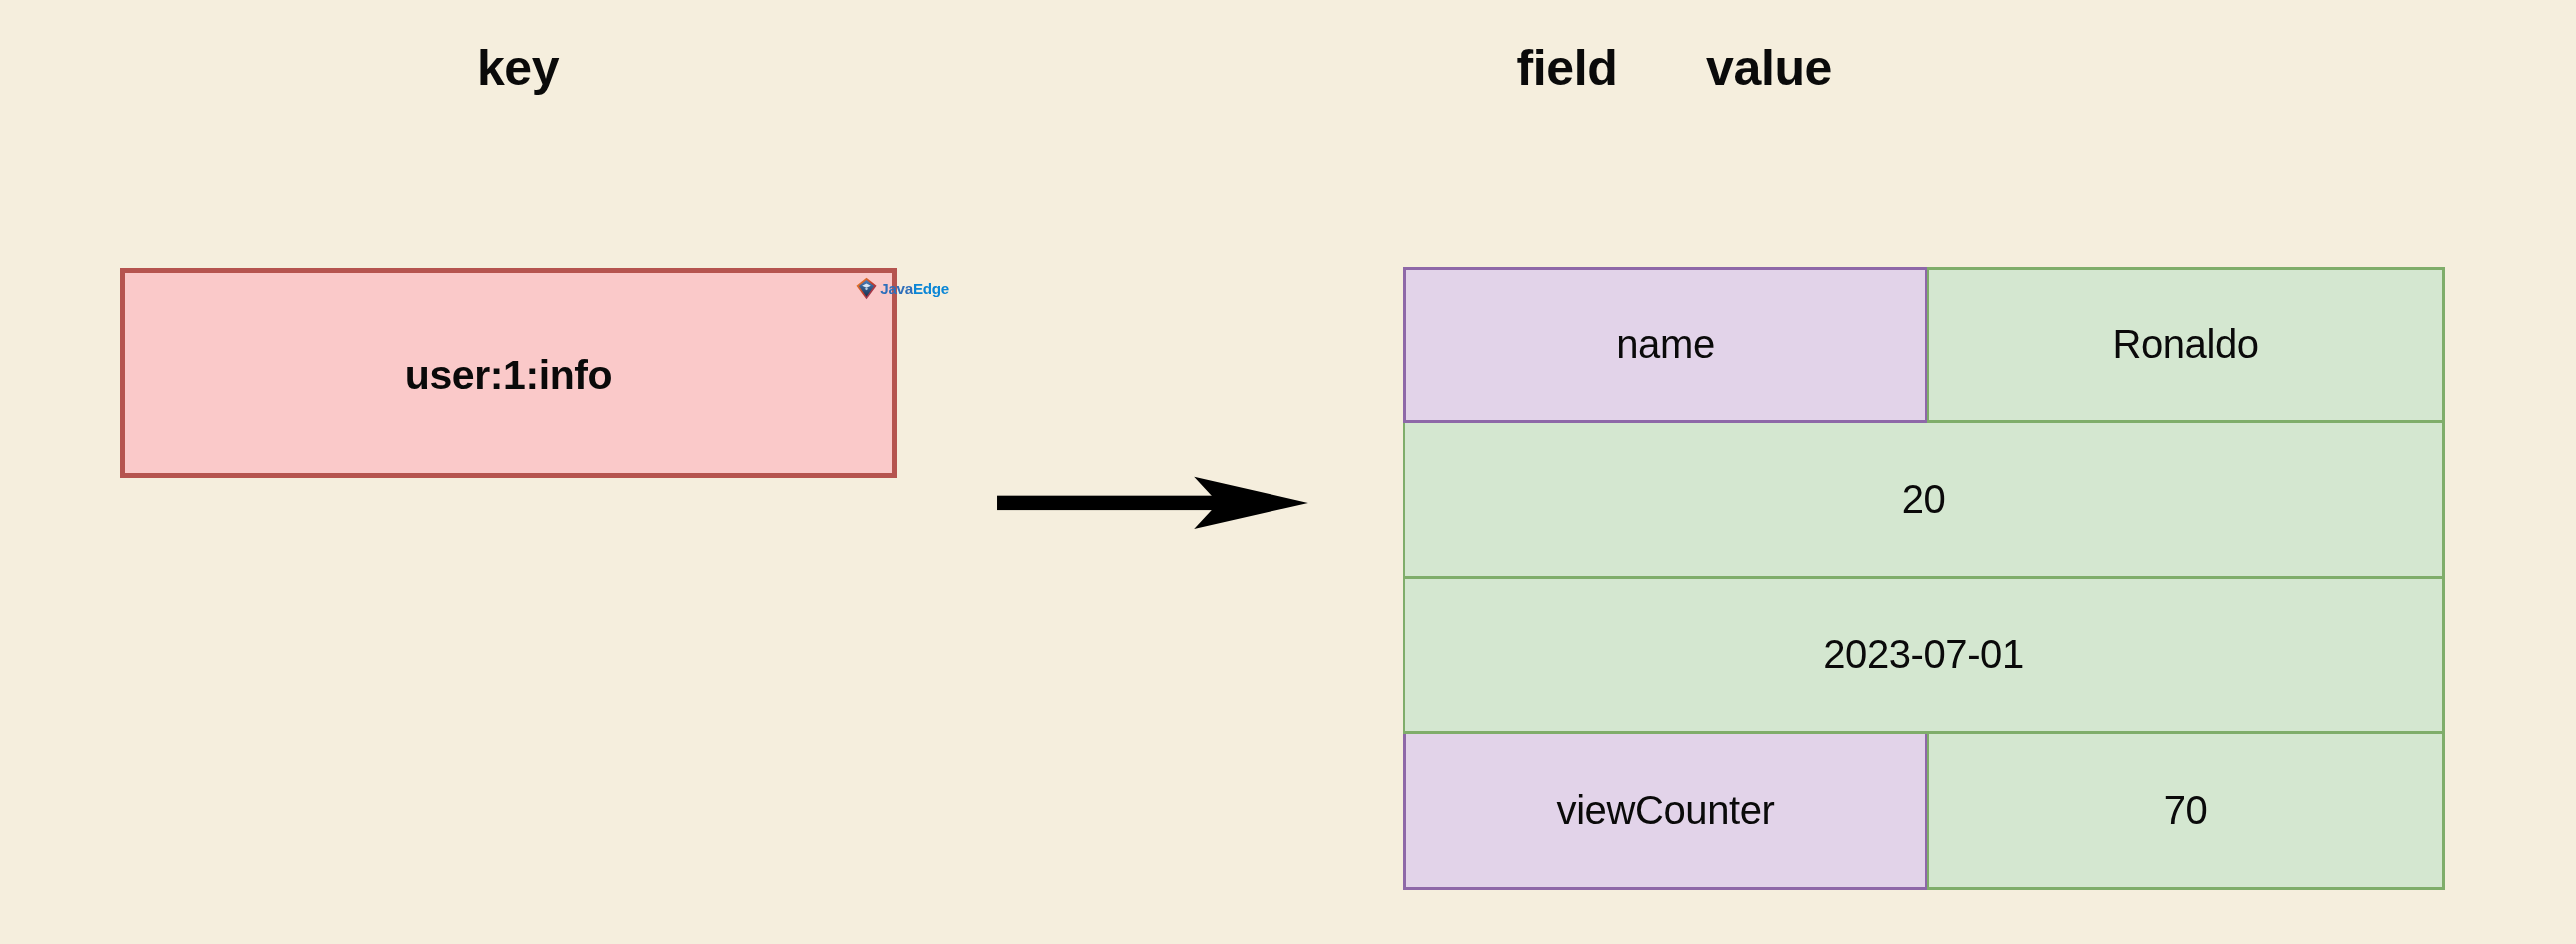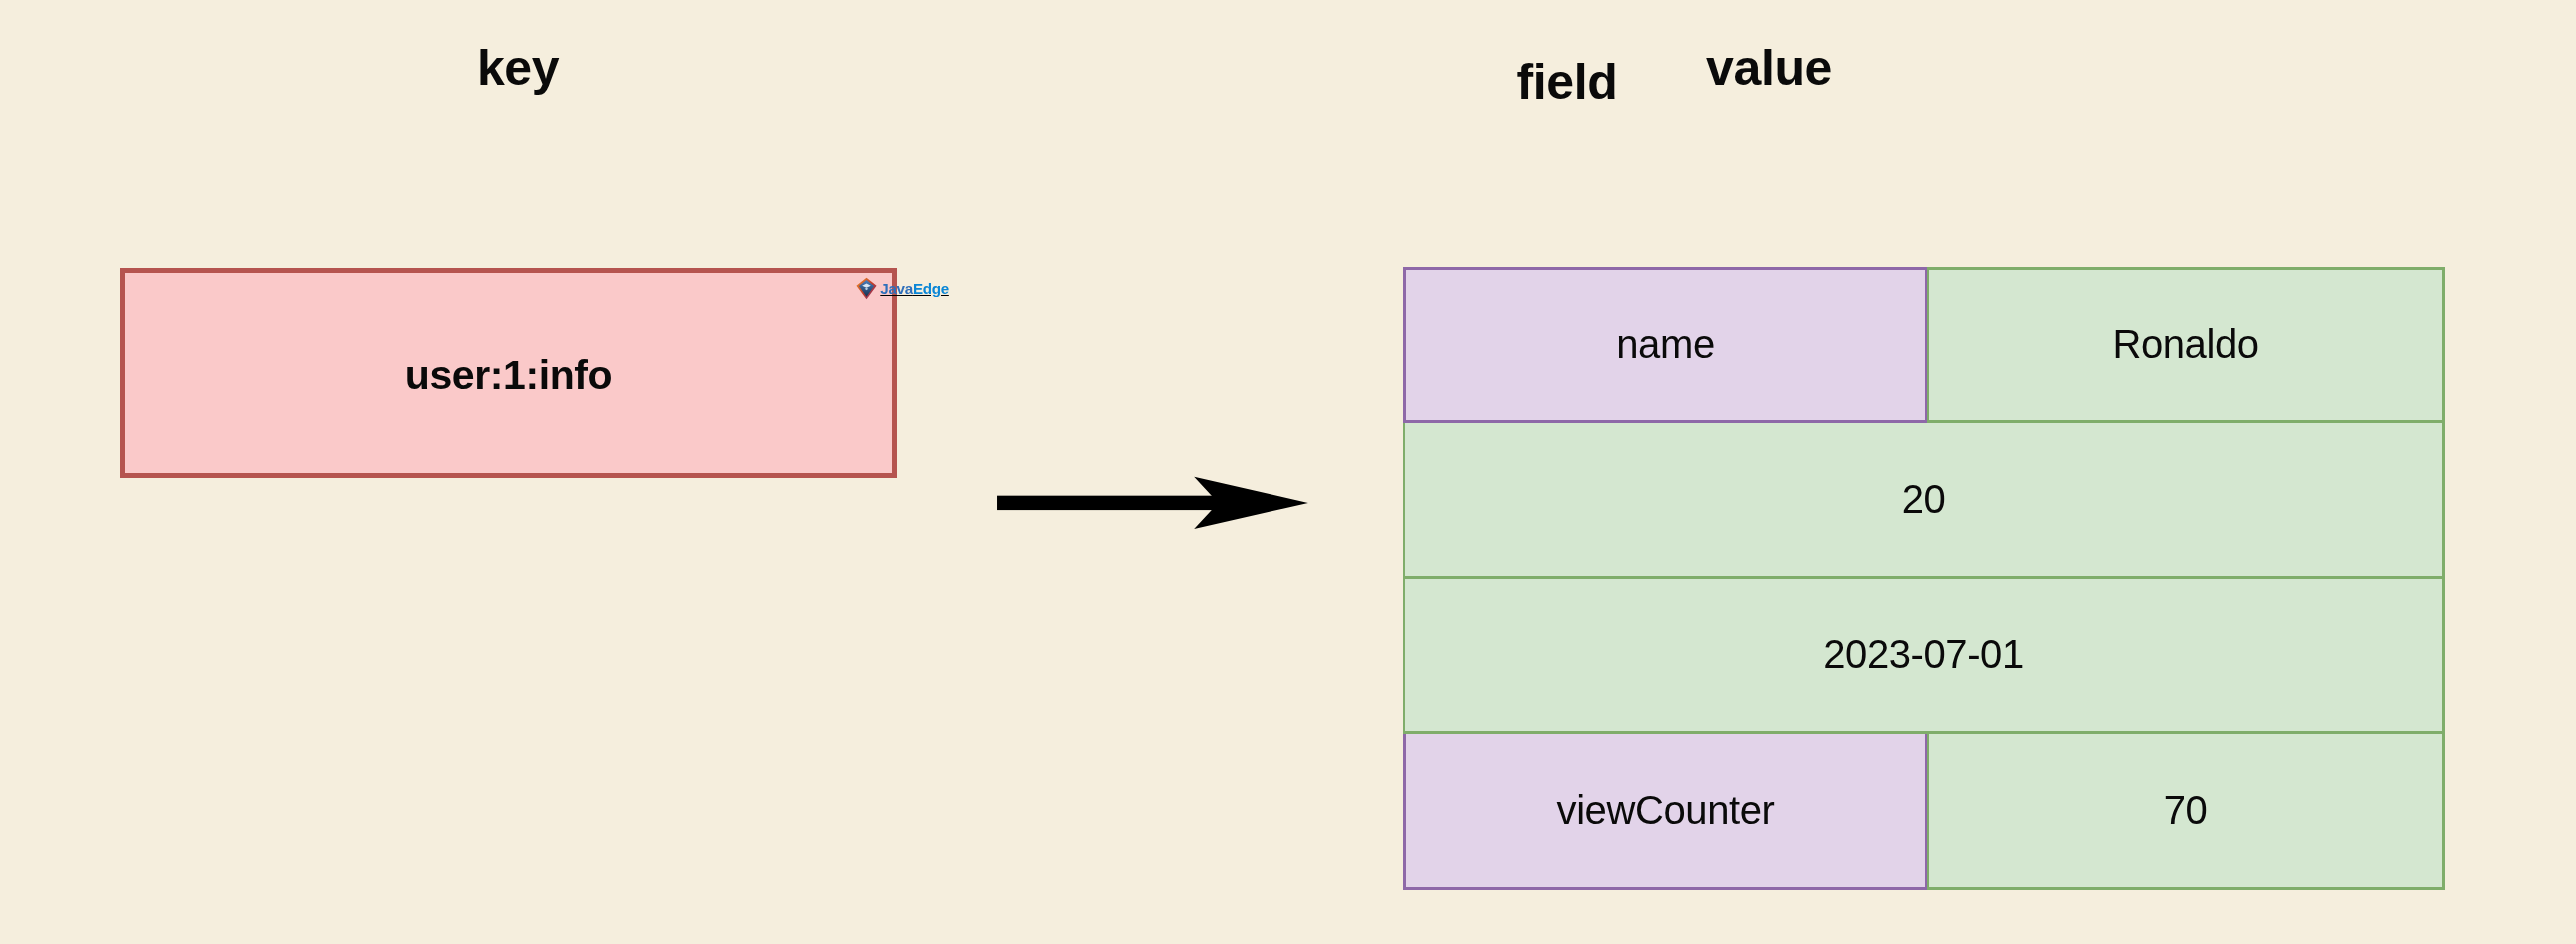--- a/index.html
+++ b/index.html
@@ -25,21 +25,21 @@
     position: absolute;
     font-weight: bold;
     color: #0a0a0a;
     font-size: 50px;
     line-height: 1;
     white-space: nowrap;
     transform: translateX(-50%);
     letter-spacing: -0.4px;
   }
   #heading-key   { left: 518px;  top: 43px; }
-  #heading-field { left: 1567px; top: 57px; }
+  #heading-field { left: 1567px; top: 43px; }
   #heading-value { left: 1769px; top: 43px; }
 
   
   #key-box {
     position: absolute;
     left: 120px;
     top: 268px;
     width: 777px;
     height: 210px;
     box-sizing: border-box;
@@ -61,21 +61,20 @@
   
   #watermark {
     position: absolute;
     left: 855px;
     top: 277px;
     display: flex;
     align-items: center;
     gap: 2.3px;
     pointer-events: none;
     z-index: 5;
-    text-decoration: underline;
   }
   #watermark .wm-mark {
     width: 23px;
     height: 23px;
     display: block;
   }
   #watermark .wm-text {
     font-size: 15.2px;
     font-weight: bold;
     line-height: 1;

